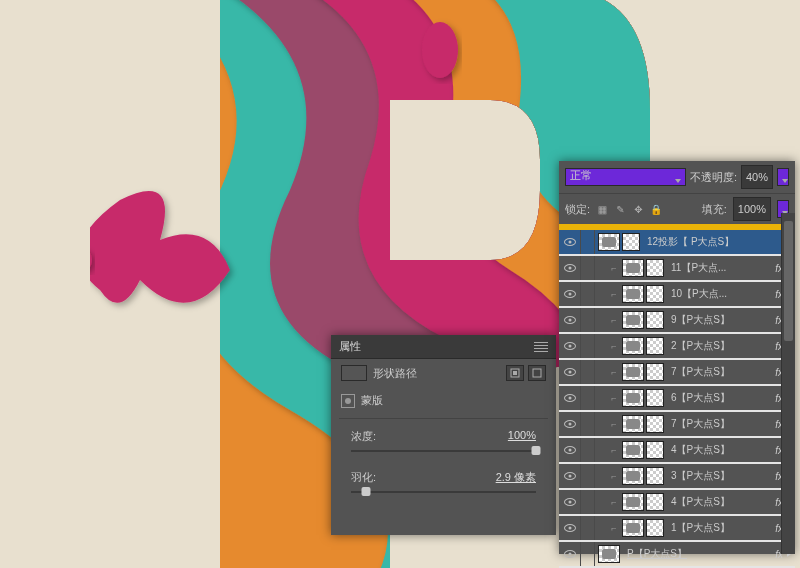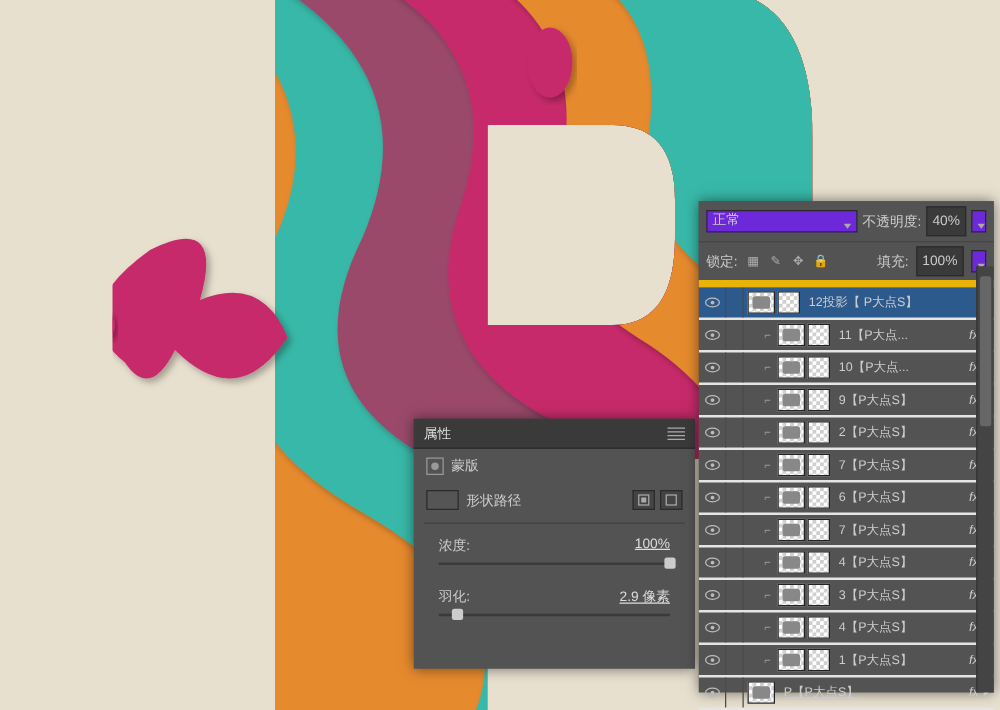--- a/index.html
+++ b/index.html
@@ -96,40 +96,40 @@
   <div class="panel-header">
     <span class="tab">属性</span>
     <div class="menu-icon">
         <span></span>
         <span></span>
         <span></span>
         <span></span>
       </div>
   </div>
   <div class="prop-row">
-    <div class="mask-icon"></div>
-    <span>蒙版</span>
-  </div>
-  <div class="prop-row">
     <div class="swatch"></div>
     <span>形状路径</span>
     <div class="mini-btns">
       <div class="mini-btn">
           <svg width="10" height="10">
             <rect x="1" y="1" width="8" height="8" fill="none" stroke="#aaa"></rect>
             <rect x="3" y="3" width="4" height="4" fill="#aaa"></rect>
           </svg>
         </div>
       <div class="mini-btn">
           <svg width="10" height="10">
             <rect x="1" y="1" width="8" height="8" fill="none" stroke="#aaa"></rect>
           </svg>
         </div>
     </div>
   </div>
+  <div class="prop-row">
+    <div class="mask-icon"></div>
+    <span>蒙版</span>
+  </div>
   <div class="sep"></div>
   <div class="slider-row">
     <div class="slider-top">
       <span>浓度:</span>
       <span class="slider-val">100%</span>
     </div>
     <div class="slider-track">
         <div class="slider-knob" style="left:100%"></div>
       </div>
   </div>

